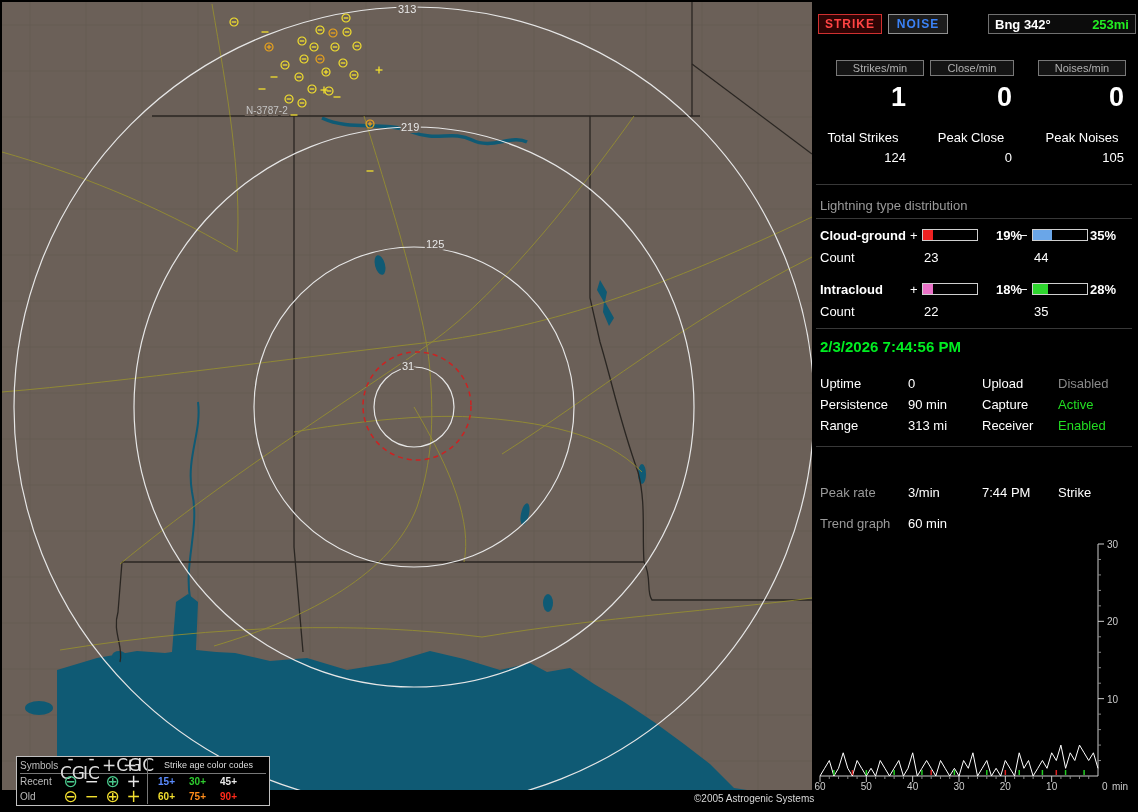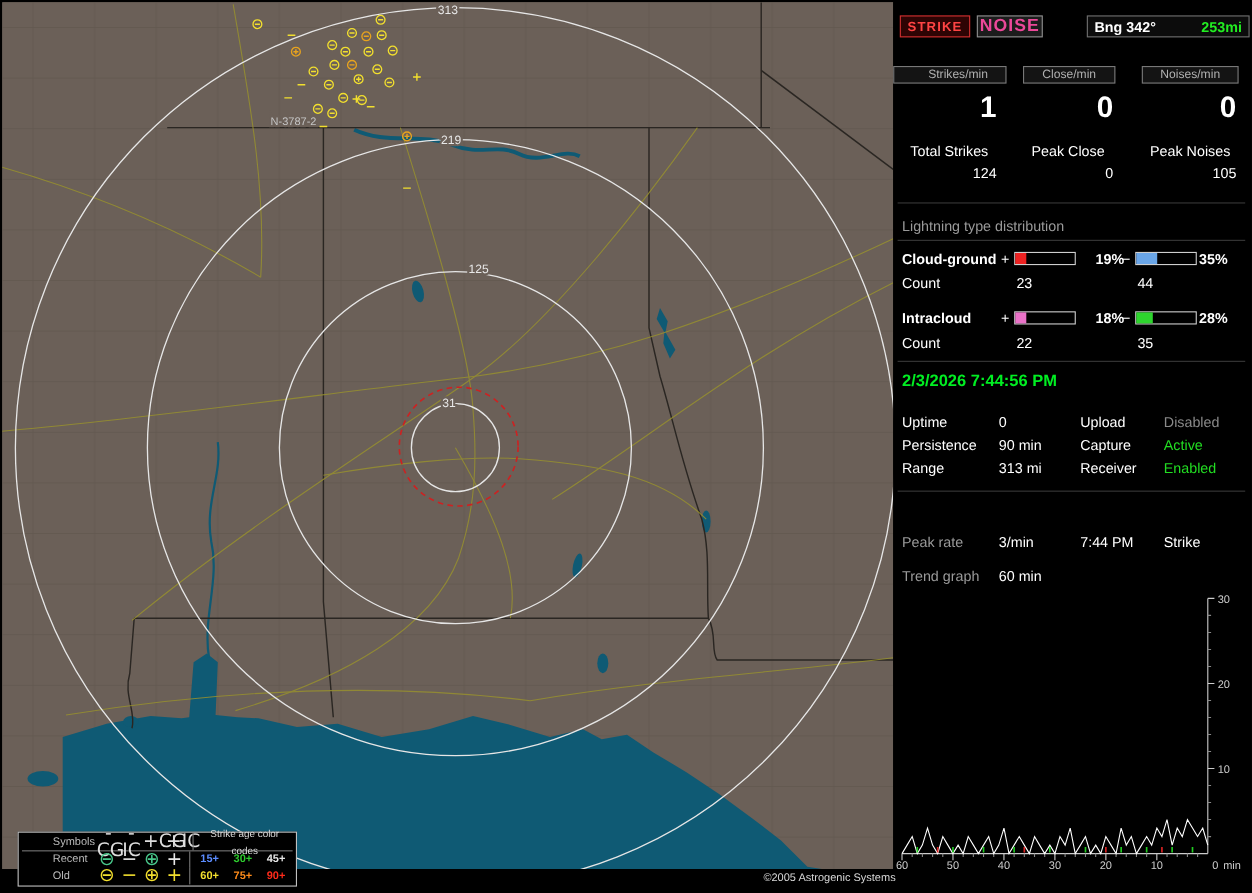--- a/index.html
+++ b/index.html
@@ -7,42 +7,42 @@
        font-family:"Liberation Sans",sans-serif;-webkit-font-smoothing:antialiased;}
   
   .map{position:absolute;left:2px;top:2px;width:810px;height:788px;background:#6b6058;}
   .credit{position:absolute;left:688px;top:792px;background:#000;color:#d8d8d8;
           font-size:10px;padding:1px 6px;z-index:6;}
   
   .legendbox{position:absolute;left:16px;top:756px;width:246px;background:#000;
              border:1px solid #c0c0c0;font-size:10px;color:#ddd;padding:1px 3px;z-index:6;}
   .lg-row{display:flex;height:15px;line-height:15px;align-items:center;}
   .lg-head{border-bottom:1px solid #777;}
-  .lg-name{width:40px;color:#bbb;margin-left:28px;}
+  .lg-name{width:40px;color:#bbb;}
   .lg-sym{width:21px;text-align:center;font-size:17px;font-family:"DejaVu Sans",sans-serif;}
   .lg-age{width:31px;text-align:center;font-weight:bold;}
   .lg-sep{width:1px;align-self:stretch;background:#777;margin:0 3px;}
   .lg-agehead{flex:1;text-align:center;font-size:9px;color:#ddd;}
   
   .panel{position:absolute;left:812px;top:2px;width:324px;height:808px;background:#000;
          color:#fff;font-size:13px;}
   .panel .abs{position:absolute;}
   #btn-strike{left:6px;top:12px;width:62px;height:18px;line-height:18px;background:#2e0404;
               border:1px solid #d03030;color:#ff4444;font-weight:bold;font-size:12px;
               text-align:center;letter-spacing:1px;}
   #btn-noise{left:76px;top:12px;width:58px;height:18px;line-height:18px;background:#1c1c1c;
-             border:1px solid #909090;color:#ec4899;font-weight:bold;font-size:16px;
+             border:1px solid #909090;color:#3b82f6;font-weight:bold;font-size:12px;
              text-align:center;letter-spacing:1px;}
   #bng-box{left:176px;top:12px;width:134px;height:18px;background:#0c0c0c;border:1px solid #707070;
            display:flex;justify-content:space-between;align-items:center;padding:0 6px;
            font-weight:bold;font-size:13px;}
   #bng-box .rng{color:#22ee22;}
   .ratebox{top:58px;height:14px;line-height:14px;border:1px solid #787878;background:#141414;
            color:#b0b0b0;font-size:11px;text-align:center;}
-  #rb1{left:0;width:86px;padding-left:15px;} #rb2{left:118px;width:82px;} #rb3{left:226px;width:86px;}
+  #rb1{left:24px;width:86px;} #rb2{left:118px;width:82px;} #rb3{left:226px;width:86px;}
   .bignum{top:80px;font-size:27px;font-weight:bold;text-align:right;height:32px;}
   #bn1{left:8px;width:86px;} #bn2{left:118px;width:82px;} #bn3{left:226px;width:86px;}
   .totlab{top:128px;text-align:center;font-size:13px;}
   #tlb1{left:0;width:102px;} #tlb2{left:112px;width:94px;} #tlb3{left:220px;width:100px;}
   .totval{top:148px;text-align:right;font-size:13px;}
   #tvl1{left:8px;width:86px;} #tvl2{left:118px;width:82px;} #tvl3{left:226px;width:86px;}
   .hr{position:absolute;left:4px;right:4px;border-top:1px solid #383838;height:0;}
   #hr1{top:182px;} #hr2{top:216px;} #hr3{top:326px;} #hr4{top:444px;}
   #dist-title{left:8px;top:196px;color:#9a9a9a;}
   .drow,.srow,.crow{position:absolute;left:0;right:0;height:16px;}

